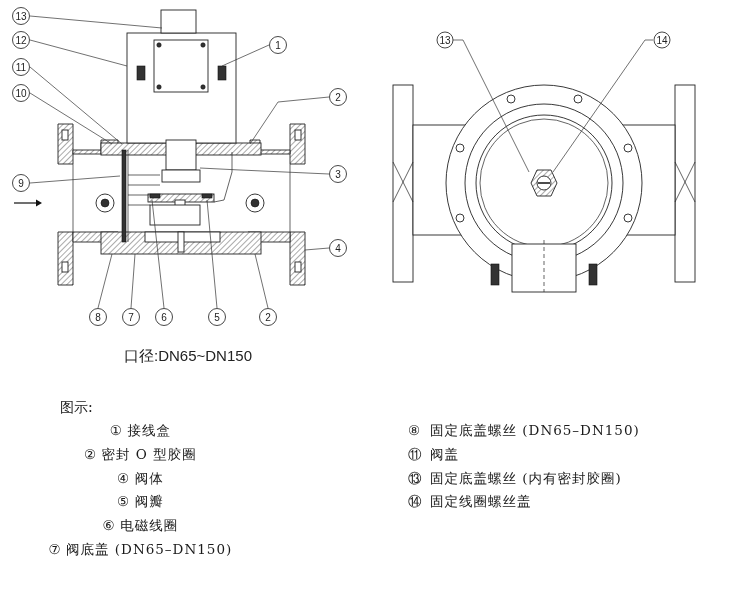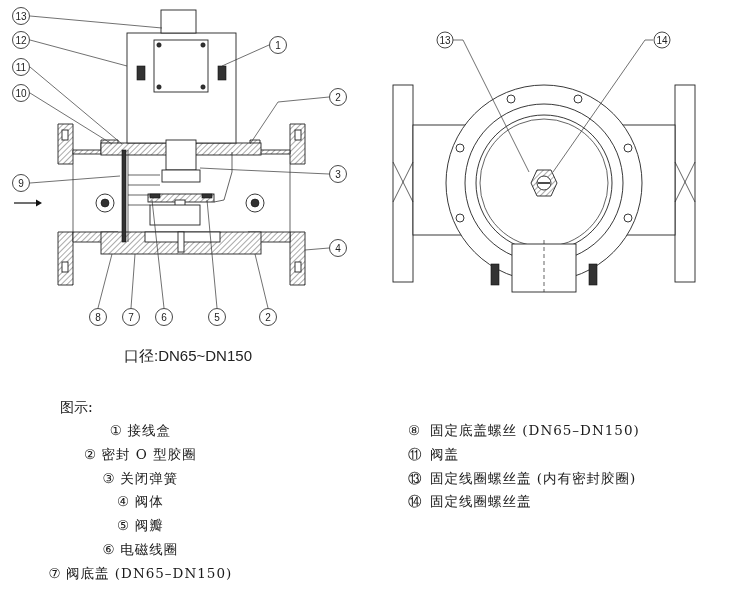--- a/index.html
+++ b/index.html
@@ -205,25 +205,24 @@
   </g>
 </svg>
 
 <div class="caliber">口径:DN65~DN150</div>
 
 <div class="legend-title">图示:</div>
 
 <div class="legend-col left">
   <div class="legend-item"><span class="num">①</span><span>接线盒</span></div>
   <div class="legend-item"><span class="num">②</span><span>密封 O 型胶圈</span></div>
-  <div class="legend-item"><span class="num">③</span><span>关闭弹簧</span></div>
   <div class="legend-item"><span class="num">④</span><span>阀体</span></div>
   <div class="legend-item"><span class="num">⑤</span><span>阀瓣</span></div>
   <div class="legend-item"><span class="num">⑥</span><span>电磁线圈</span></div>
   <div class="legend-item"><span class="num">⑦</span><span>阀底盖 (DN65–DN150)</span></div>
 </div>
 
 <div class="legend-col right">
   <div class="legend-item"><span class="num">⑧</span><span>固定底盖螺丝 (DN65–DN150)</span></div>
   <div class="legend-item"><span class="num">⑪</span><span>阀盖</span></div>
-  <div class="legend-item"><span class="num">⑬</span><span>固定线圈螺丝盖 (内有密封胶圈)</span></div>
+  <div class="legend-item"><span class="num">⑬</span><span>固定底盖螺丝 (内有密封胶圈)</span></div>
   <div class="legend-item"><span class="num">⑭</span><span>固定线圈螺丝盖</span></div>
 </div>
 
 </body></html>

